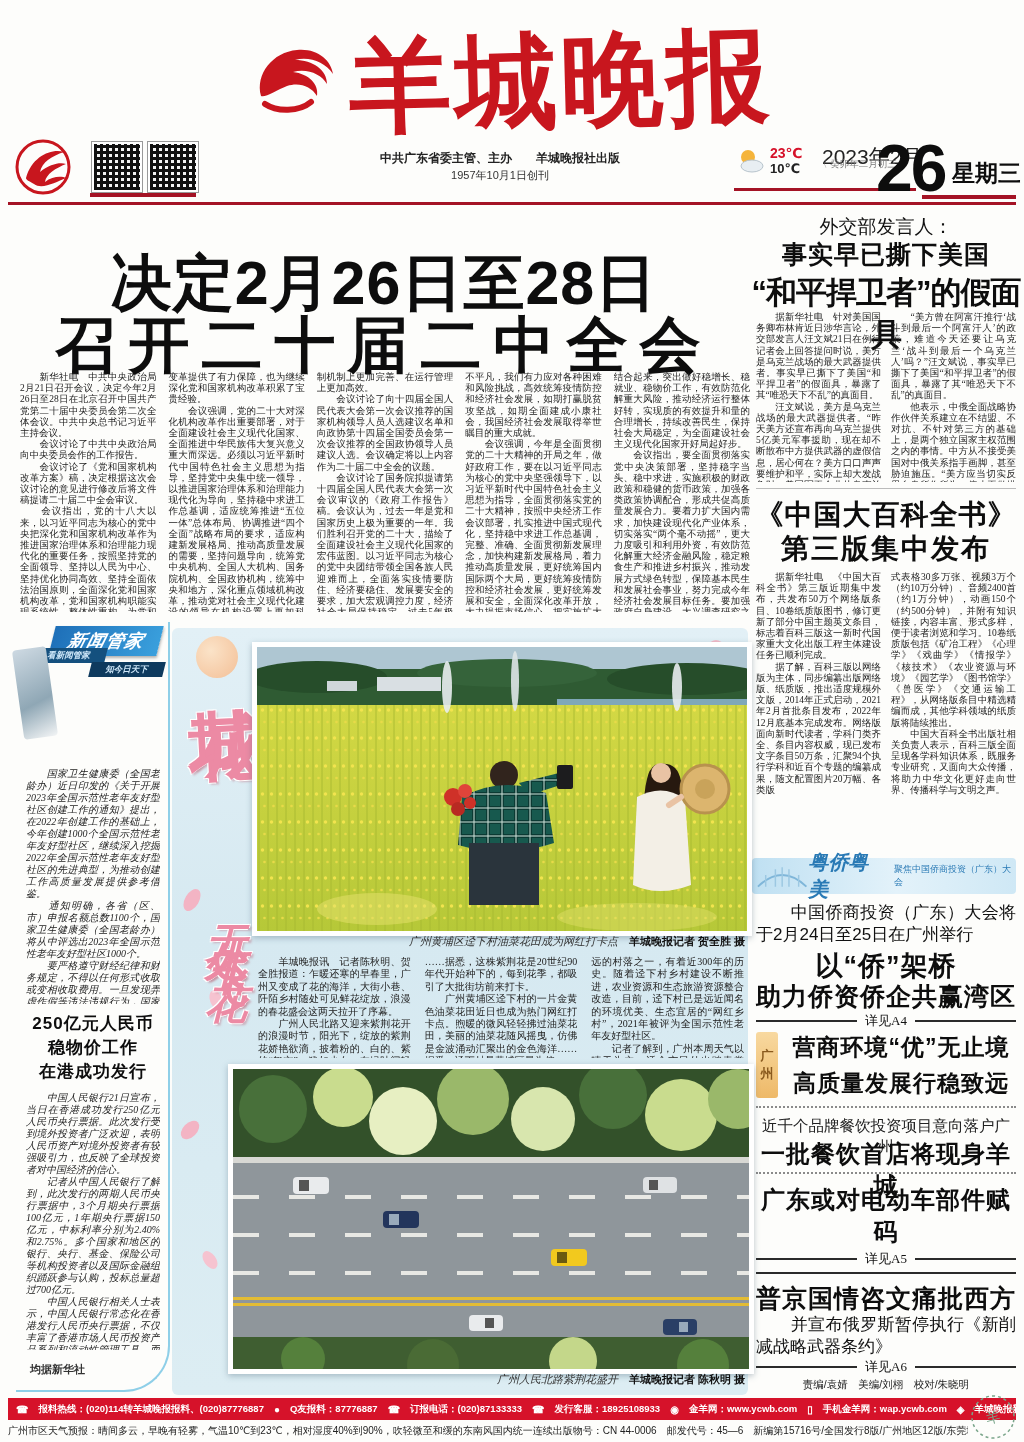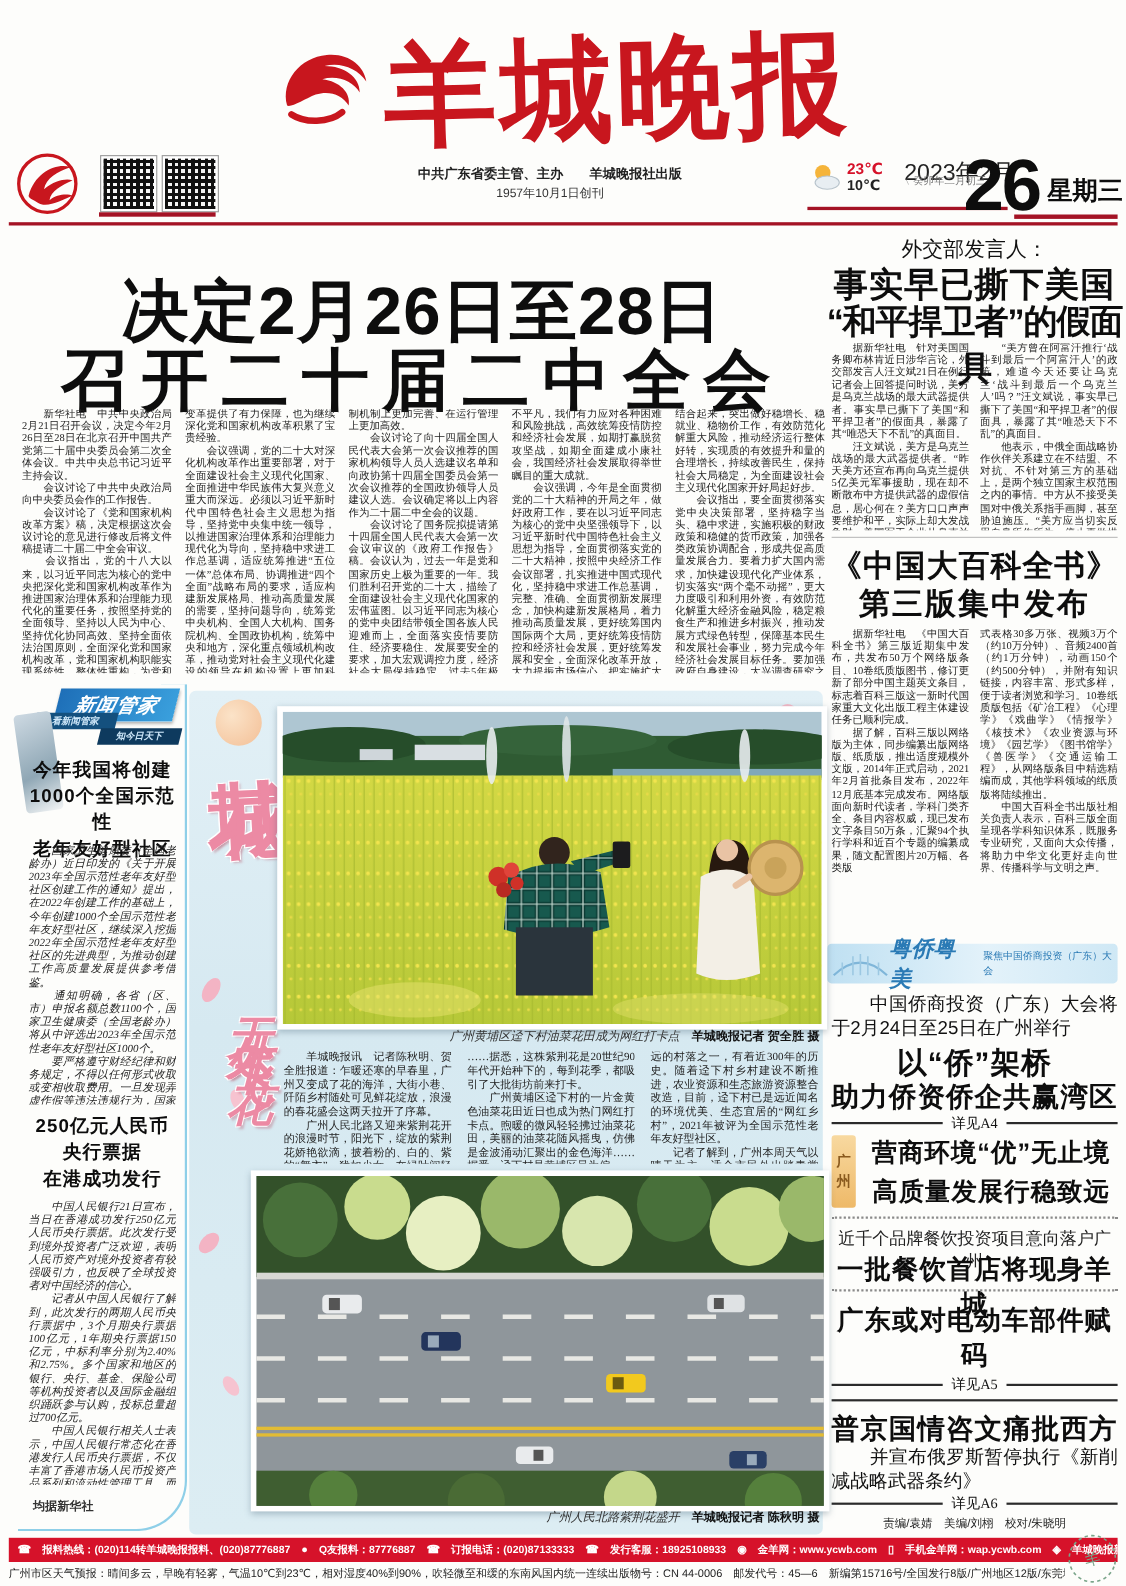--- a/index.html
+++ b/index.html
@@ -86,21 +86,21 @@
 　　会议讨论了向十四届全国人民代表大会第一次会议推荐的国家机构领导人员人选建议名单和向政协第十四届全国委员会第一次会议推荐的全国政协领导人员建议人选。会议确定将以上内容作为二十届二中全会的议题。
 　　会议讨论了国务院拟提请第十四届全国人民代表大会第一次会议审议的《政府工作报告》稿。会议认为，过去一年是党和国家历史上极为重要的一年。我们胜利召开党的二十大，描绘了全面建设社会主义现代化国家的宏伟蓝图。以习近平同志为核心的党中央团结带领全国各族人民迎难而上，全面落实疫情要防住、经济要稳住、发展要安全的要求，加大宏观调控力度，经济社会大局保持稳定。过去5年极不寻常、极</div>
     <div class="coltxt" style="flex:1;">不平凡，我们有力应对各种困难和风险挑战，高效统筹疫情防控和经济社会发展，如期打赢脱贫攻坚战，如期全面建成小康社会，我国经济社会发展取得举世瞩目的重大成就。
 　　会议强调，今年是全面贯彻党的二十大精神的开局之年，做好政府工作，要在以习近平同志为核心的党中央坚强领导下，以习近平新时代中国特色社会主义思想为指导，全面贯彻落实党的二十大精神，按照中央经济工作会议部署，扎实推进中国式现代化，坚持稳中求进工作总基调，完整、准确、全面贯彻新发展理念，加快构建新发展格局，着力推动高质量发展，更好统筹国内国际两个大局，更好统筹疫情防控和经济社会发展，更好统筹发展和安全，全面深化改革开放，大力提振市场信心，把实施扩大内需战略同深化供给侧结构性改革有机</div>
     <div class="coltxt" style="flex:1;">结合起来，突出做好稳增长、稳就业、稳物价工作，有效防范化解重大风险，推动经济运行整体好转，实现质的有效提升和量的合理增长，持续改善民生，保持社会大局稳定，为全面建设社会主义现代化国家开好局起好步。
 　　会议指出，要全面贯彻落实党中央决策部署，坚持稳字当头、稳中求进，实施积极的财政政策和稳健的货币政策，加强各类政策协调配合，形成共促高质量发展合力。要着力扩大国内需求，加快建设现代化产业体系，切实落实“两个毫不动摇”，更大力度吸引和利用外资，有效防范化解重大经济金融风险，稳定粮食生产和推进乡村振兴，推动发展方式绿色转型，保障基本民生和发展社会事业，努力完成今年经济社会发展目标任务。要加强政府自身建设，大兴调查研究之风。
 　　会议还研究了其他事项。</div>
   </div>
 
   <div class="abs ctr hei" style="left:756px;top:214px;width:260px;font-size:19px;color:#111;">外交部发言人：</div>
-  <div class="abs ctr hei bigh" style="left:752px;top:238px;width:268px;font-size:31px;">事实早已撕下美国</div>
+  <div class="abs ctr hei bigh" style="left:752px;top:238px;width:268px;font-size:25px;">事实早已撕下美国</div>
   <div class="abs ctr hei bigh" style="left:748px;top:272px;width:276px;font-size:31px;letter-spacing:-1px;">“和平捍卫者”的假面具</div>
   <div class="abs" style="left:756px;top:312px;width:260px;height:170px;display:flex;gap:10px;">
     <div class="coltxt" style="flex:1;">　　据新华社电　针对美国国务卿布林肯近日涉华言论，外交部发言人汪文斌21日在例行记者会上回答提问时说，美方是乌克兰战场的最大武器提供者。事实早已撕下了美国“和平捍卫者”的假面具，暴露了其“唯恐天下不乱”的真面目。
 　　汪文斌说，美方是乌克兰战场的最大武器提供者。“昨天美方还宣布再向乌克兰提供5亿美元军事援助，现在却不断散布中方提供武器的虚假信息，居心何在？美方口口声声要维护和平，实际上却大发战争财，美国军工企业从乌克兰战场赚得盆满钵满，良心何在？”</div>
     <div class="coltxt" style="flex:1;">　　“美方曾在阿富汗推行‘战斗到最后一个阿富汗人’的政策，难道今天还要让乌克兰‘战斗到最后一个乌克兰人’吗？”汪文斌说，事实早已撕下了美国“和平捍卫者”的假面具，暴露了其“唯恐天下不乱”的真面目。
 　　他表示，中俄全面战略协作伙伴关系建立在不结盟、不对抗、不针对第三方的基础上，是两个独立国家主权范围之内的事情。中方从不接受美国对中俄关系指手画脚，甚至胁迫施压。“美方应当切实反思自身所作所为，停止再做拱火浇油、趁火打劫、趁机牟利的事情，和中方一样真正致力于劝和促谈。”</div>
   </div>
   <div class="abs" style="left:756px;top:488px;width:260px;border-top:1px solid #bbb;"></div>
 
   <div class="abs ctr hei bigh" style="left:750px;top:496px;width:272px;font-size:28px;">《中国大百科全书》</div>
@@ -166,32 +166,27 @@
     </div>
     <div style="position:absolute;left:14px;top:24px;width:74px;height:15px;background:#14507e;transform:skewX(-14deg);display:flex;align-items:center;justify-content:center;">
       <span class="hei" style="color:#cfe8fa;font-size:8.5px;font-weight:700;">看新闻管家</span>
     </div>
     <div style="position:absolute;left:72px;top:38px;width:74px;height:15px;background:#0e3a5e;transform:skewX(-14deg);display:flex;align-items:center;justify-content:center;">
       <span class="hei" style="color:#cfe8fa;font-size:8.5px;font-weight:700;">知今日天下</span>
     </div>
   </div>
   <div class="abs" style="left:18px;top:648px;width:34px;height:90px;background:linear-gradient(160deg,#cdd9e2,#8fa7b5 60%,#f2f4f5);border-radius:4px;transform:rotate(-8deg);"></div>
 
-  <div class="abs ctr hei bigh" style="left:26px;top:688px;width:134px;font-size:17px;line-height:24px;">
-    <div>今年我国将创建</div>
-    <div>1000个全国示范性</div>
-    <div>老年友好型社区</div>
-  </div>
   <div class="abs coltxt kai" style="left:26px;top:768px;width:134px;height:236px;">　　国家卫生健康委（全国老龄办）近日印发的《关于开展2023年全国示范性老年友好型社区创建工作的通知》提出，在2022年创建工作的基础上，今年创建1000个全国示范性老年友好型社区，继续深入挖掘2022年全国示范性老年友好型社区的先进典型，为推动创建工作高质量发展提供参考借鉴。
 　　通知明确，各省（区、市）申报名额总数1100个，国家卫生健康委（全国老龄办）将从中评选出2023年全国示范性老年友好型社区1000个。
 　　要严格遵守财经纪律和财务规定，不得以任何形式收取或变相收取费用。一旦发现弄虚作假等违法违规行为，国家卫生健康委（全国老龄办）将进行严肃处理，相关社区5年内不得参评全国示范性老年友好型社区。</div>
 
   <div class="abs ctr hei bigh" style="left:26px;top:1012px;width:134px;font-size:17px;line-height:24px;">
     <div>250亿元人民币</div>
-    <div>央行票据</div>
+    <div>稳物价工作</div>
     <div>在港成功发行</div>
   </div>
   <div class="abs coltxt kai" style="left:26px;top:1092px;width:134px;height:258px;">　　中国人民银行21日宣布，当日在香港成功发行250亿元人民币央行票据。此次发行受到境外投资者广泛欢迎，表明人民币资产对境外投资者有较强吸引力，也反映了全球投资者对中国经济的信心。
 　　记者从中国人民银行了解到，此次发行的两期人民币央行票据中，3个月期央行票据100亿元，1年期央行票据150亿元，中标利率分别为2.40%和2.75%。多个国家和地区的银行、央行、基金、保险公司等机构投资者以及国际金融组织踊跃参与认购，投标总量超过700亿元。
 　　中国人民银行相关人士表示，中国人民银行常态化在香港发行人民币央行票据，不仅丰富了香港市场人民币投资产品系列和流动性管理工具，而且带动了境内金融机构、企业等其他主体在离岸市场发行人民币债券，对于促进离岸人民币市场发展发挥了积极作用。</div>
   <div class="abs hei" style="left:30px;top:1362px;font-size:11px;font-weight:700;color:#333;">均据新华社</div>
 
   <div class="abs" style="left:172px;top:628px;width:576px;height:767px;background:linear-gradient(180deg,#e2f0f6,#d6e9f1 40%,#dcedf3);border-radius:6px;"></div>
 
   <div class="abs" style="left:196px;top:636px;width:42px;height:42px;border-radius:50%;background:radial-gradient(circle at 35% 35%,#fbe3c8,#f3bf96);"></div>

